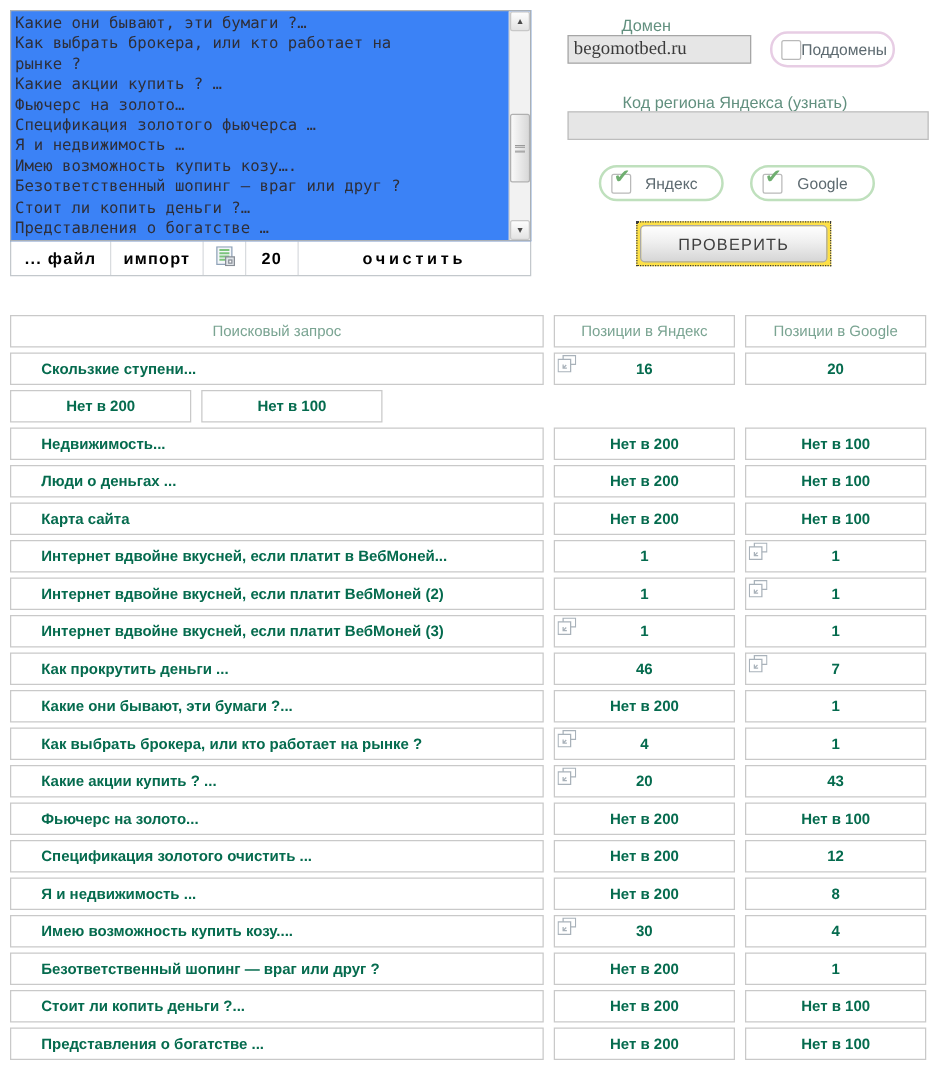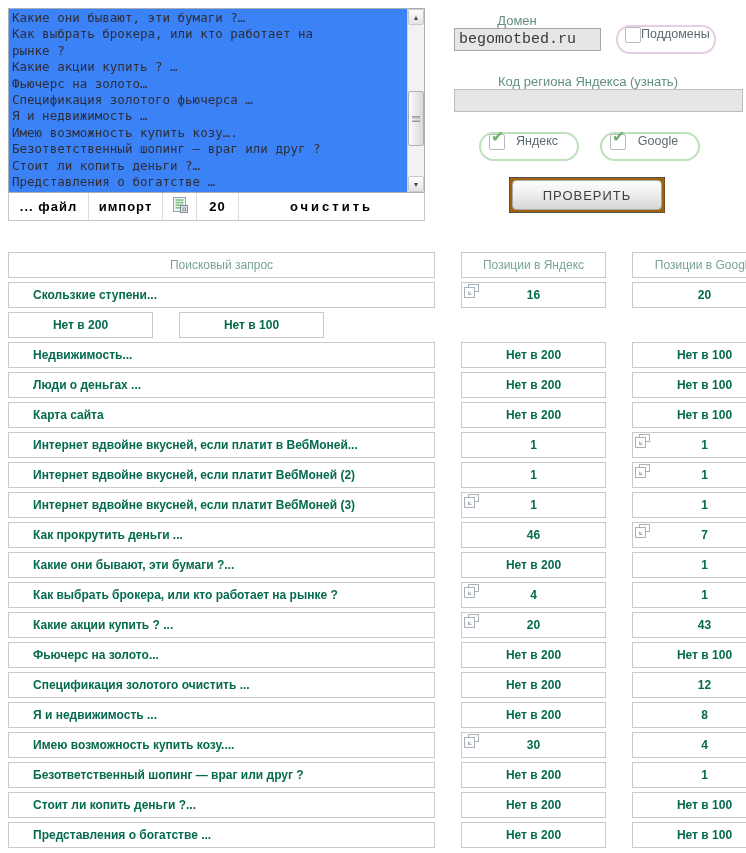--- a/index.html
+++ b/index.html
@@ -67,27 +67,27 @@
   .tb-clear { flex: 1; border-right: none; letter-spacing: 3px; }
 
   
   .controls { position: relative; width: 313px; height: 222px; margin-left: 8px; flex: none; }
   .ctl-label { position: absolute; font-size: 13px; color: #62907f; text-align: center; }
   .lbl-domain { left: 0; top: 5px; width: 168px; }
   .lbl-region { left: 0; top: 66px; width: 310px; }
   .txt-input {
     position: absolute; background: #e6e6e6; border: 1px solid #a6a6a6;
     font-size: 15px; color: #3a3a3a; padding: 0 4px;
-    font-family: Liberation Mono, monospace;
+    font-family: Liberation Serif, serif;
   }
   .inp-domain { left: 21px; top: 20px; width: 147px; height: 23px; }
   .inp-region { left: 21px; top: 81px; width: 289px; height: 23px; border-color: #bdbdbd; }
 
   .pill {
-    position: absolute; display: flex; align-items: flex-start;
+    position: absolute; display: flex; align-items: center;
     background: #fff; cursor: pointer;
   }
   .pill-subdomains {
     left: 183px; top: 17px; width: 100px; height: 29px;
     border: 2px solid #e7cde4; border-radius: 14px; padding: 0 7px;
   }
   .pill-engine {
     width: 100px; height: 29px;
     border: 2px solid #bfe0bd; border-radius: 15px; padding: 0 8px;
   }
@@ -98,32 +98,32 @@
     border: 1px solid #b9b9b9; border-radius: 2px; position: relative;
   }
   .cbx .check {
     position: absolute; left: 1px; top: -6px;
     font-size: 16px; color: #6fae70; line-height: 1;
   }
   .pill-label { flex: 1; text-align: center; font-size: 12.5px; color: #5d6a70; }
 
   .check-btn-wrap {
     position: absolute; left: 76px; top: 169px;
-    border: 1px dotted #3c3c3c; padding: 2px; background: #a16207;
+    border: 1px dotted #3c3c3c; padding: 2px; background: #fde047;
   }
   .check-btn {
     width: 150px; height: 30px; border: 1px solid #a9a9a9; border-radius: 4px;
     background: linear-gradient(#fefefe, #efefef 45%, #d6d6d6);
     font-size: 13px; color: #3f3f3f; letter-spacing: 1px;
     font-family: "Liberation Sans", sans-serif; cursor: pointer;
   }
 
   
   .results { margin-top: 22px; }
-  .trow { display: flex; margin-bottom: 4px; gap: 18px; }
+  .trow { display: flex; margin-bottom: 4px; }
   .cell {
     border: 1px solid #c9c9c9; background: #fff;
     display: flex; align-items: center; position: relative;
   }
   .qcell { width: 427px; flex: none; padding-left: 24px; margin-right: 8px; }
   .pcell { width: 145px; flex: none; justify-content: center; }
   .pcell + .pcell { margin-left: 8px; }
   .hdr .cell { height: 28px; }
   .trow .cell { height: 26px; }
   .hdr-text { font-size: 12px; color: #7aa492; width: 100%; text-align: center; }

